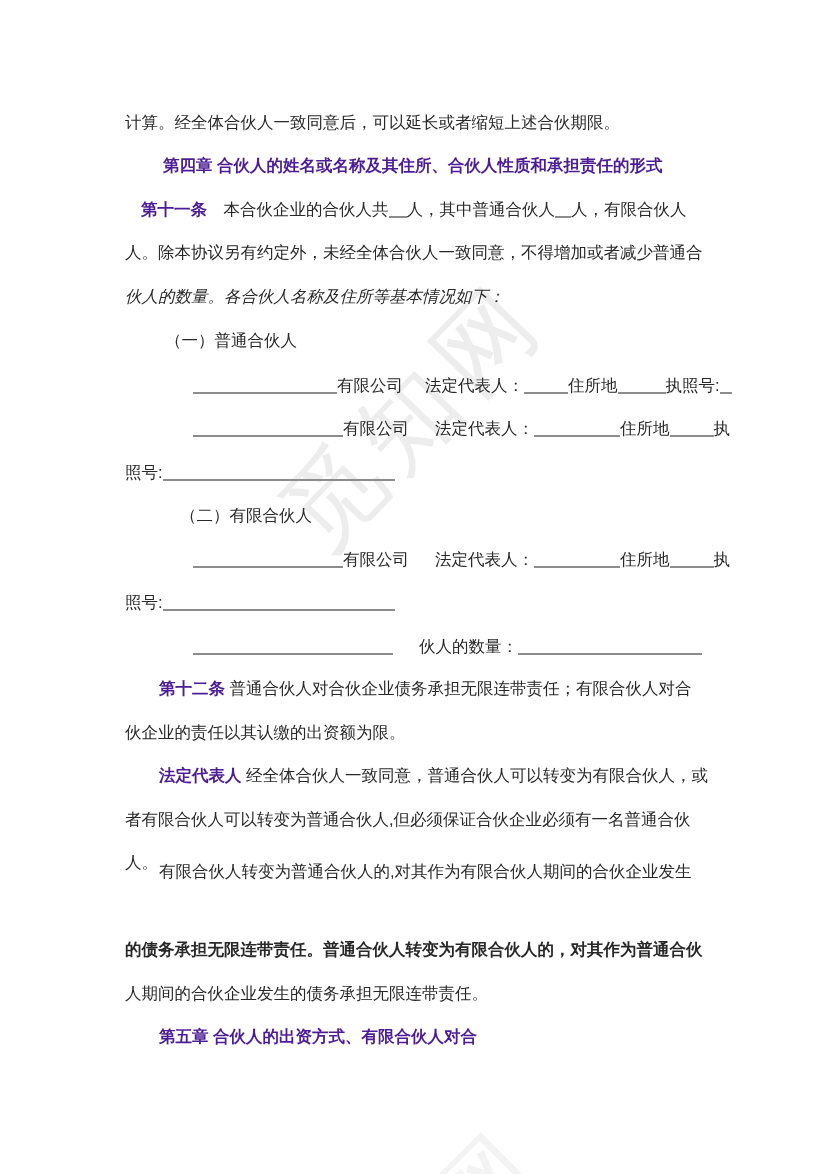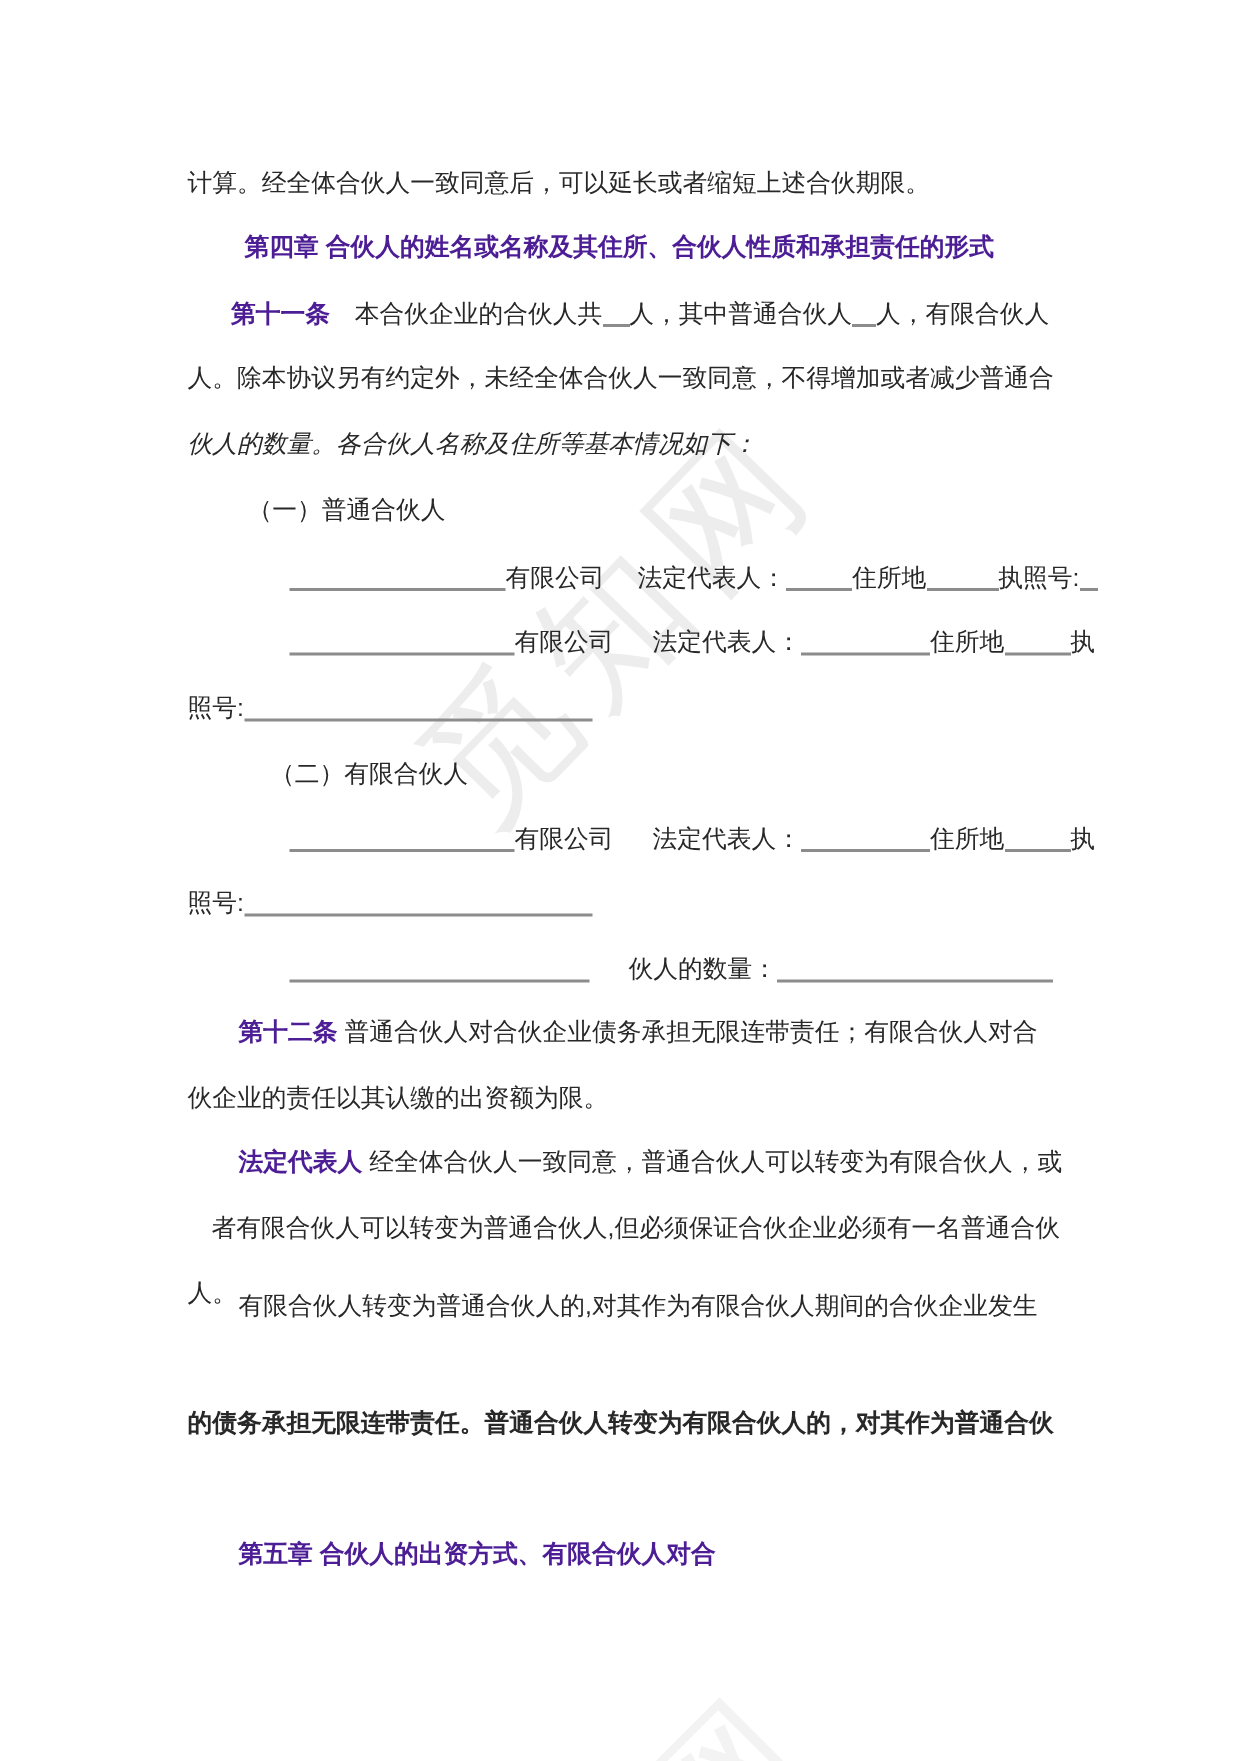--- a/index.html
+++ b/index.html
@@ -66,32 +66,33 @@
 </style>
 </head>
 <body>
 
 <div class="page">
   <div class="watermark">觅知网</div>
   <div class="watermark-partial">网</div>
 
 <div class="line" style="top: 113px; left: 125px;"><span class="seg">计算。经全体合伙人一致同意后，可以延长或者缩短上述合伙期限。</span></div>
     <div class="line bold" style="top: 156px; left: 163px;"><span class="seg bold">第四章 合伙人的姓名或名称及其住所、合伙人性质和承担责任的形式</span></div>
-    <div class="line" style="top: 199px; left: 154px; text-align: center;"><span class="seg bold">第十一条</span><span class="seg">　本合伙企业的合伙人共</span><span class="blank" style="width: 18px;"></span><span class="seg">人，其中普通合伙人</span><span class="blank" style="width: 16px;"></span><span class="seg">人，有限合伙人</span></div>
+    <div class="line" style="top: 199px; left: 141px; text-align: center;"><span class="seg bold">第十一条</span><span class="seg">　本合伙企业的合伙人共</span><span class="blank" style="width: 18px;"></span><span class="seg">人，其中普通合伙人</span><span class="blank" style="width: 16px;"></span><span class="seg">人，有限合伙人</span></div>
     <div class="line" style="top: 243px; left: 125px;"><span class="seg">人。除本协议另有约定外，未经全体合伙人一致同意，不得增加或者减少普通合</span></div>
     <div class="line" style="top: 287px; left: 125px; font-style: italic;"><span class="seg">伙人的数量。各合伙人名称及住所等基本情况如下：</span></div>
     <div class="line" style="top: 331px; left: 165px;"><span class="seg">（一）普通合伙人</span></div>
     <div class="line" style="top: 375px; left: 193px;"><span class="blank" style="width: 144px;"></span><span class="seg">有限公司</span><span class="gap" style="width: 22px;"></span><span class="seg">法定代表人：</span><span class="blank" style="width: 44px;"></span><span class="seg">住所地</span><span class="blank" style="width: 48px;"></span><span class="seg">执照号:</span><span class="blank" style="width: 12px;"></span></div>
     <div class="line" style="top: 418px; left: 193px;"><span class="blank" style="width: 150px;"></span><span class="seg">有限公司</span><span class="gap" style="width: 26px;"></span><span class="seg">法定代表人：</span><span class="blank" style="width: 86px;"></span><span class="seg">住所地</span><span class="blank" style="width: 44px;"></span><span class="seg">执</span></div>
     <div class="line" style="top: 462px; left: 125px;"><span class="seg">照号:</span><span class="blank" style="width: 232px;"></span></div>
     <div class="line" style="top: 506px; left: 180px; font-family: Liberation Serif, serif;"><span class="seg">（二）有限合伙人</span></div>
     <div class="line" style="top: 549px; left: 193px;"><span class="blank" style="width: 150px;"></span><span class="seg">有限公司</span><span class="gap" style="width: 26px;"></span><span class="seg">法定代表人：</span><span class="blank" style="width: 86px;"></span><span class="seg">住所地</span><span class="blank" style="width: 44px;"></span><span class="seg">执</span></div>
     <div class="line" style="top: 592px; left: 125px;"><span class="seg">照号:</span><span class="blank" style="width: 232px;"></span></div>
     <div class="line" style="top: 636px; left: 193px;"><span class="blank" style="width: 200px;"></span><span class="gap" style="width: 26px;"></span><span class="seg">伙人的数量：</span><span class="blank" style="width: 184px;"></span></div>
     <div class="line" style="top: 679px; left: 159px;"><span class="seg bold">第十二条</span><span class="seg"> 普通合伙人对合伙企业债务承担无限连带责任；有限合伙人对合</span></div>
     <div class="line" style="top: 723px; left: 125px;"><span class="seg">伙企业的责任以其认缴的出资额为限。</span></div>
     <div class="line" style="top: 766px; left: 159px;"><span class="seg bold">法定代表人</span><span class="seg"> 经全体合伙人一致同意，普通合伙人可以转变为有限合伙人，或</span></div>
-    <div class="line" style="top: 810px; left: 141px;"><span class="seg">者有限合伙人可以转变为普通合伙人,但必须保证合伙企业必须有一名普通合伙</span></div>
+    <div class="line" style="top: 810px; left: 125px;"><span class="seg">者有限合伙人可以转变为普通合伙人,但必须保证合伙企业必须有一名普通合伙</span></div>
     <div class="line" style="top: 853px; left: 125px;"><span class="seg">人。</span></div>
     <div class="line" style="top: 862px; left: 159px;"><span class="seg">有限合伙人转变为普通合伙人的,对其作为有限合伙人期间的合伙企业发生</span></div>
     <div class="line" style="top: 940px; left: 125px; font-weight: bold;"><span class="seg">的债务承担无限连带责任。普通合伙人转变为有限合伙人的，对其作为普通合伙</span></div>
+    <div class="line" style="top: 984px; left: 125px;"><span class="seg">人期间的合伙企业发生的债务承担无限连带责任。</span></div>
     <div class="line bold" style="top: 1027px; left: 159px;"><span class="seg bold">第五章 合伙人的出资方式、有限合伙人对合</span></div>
   </div>
 
 </body></html>

